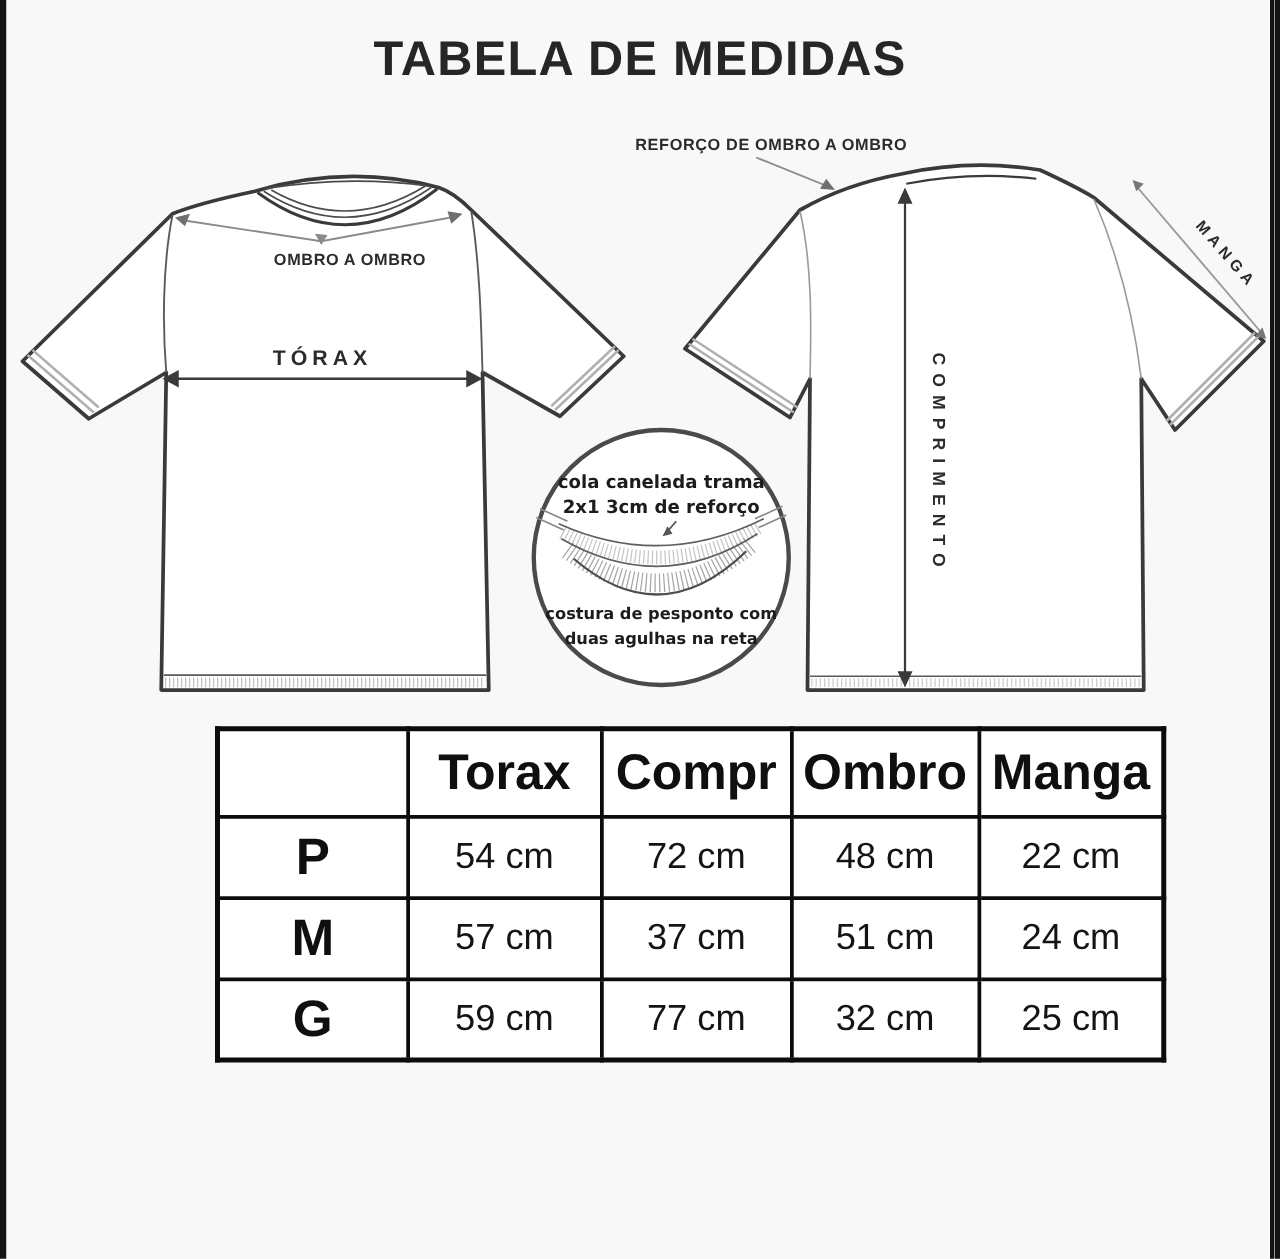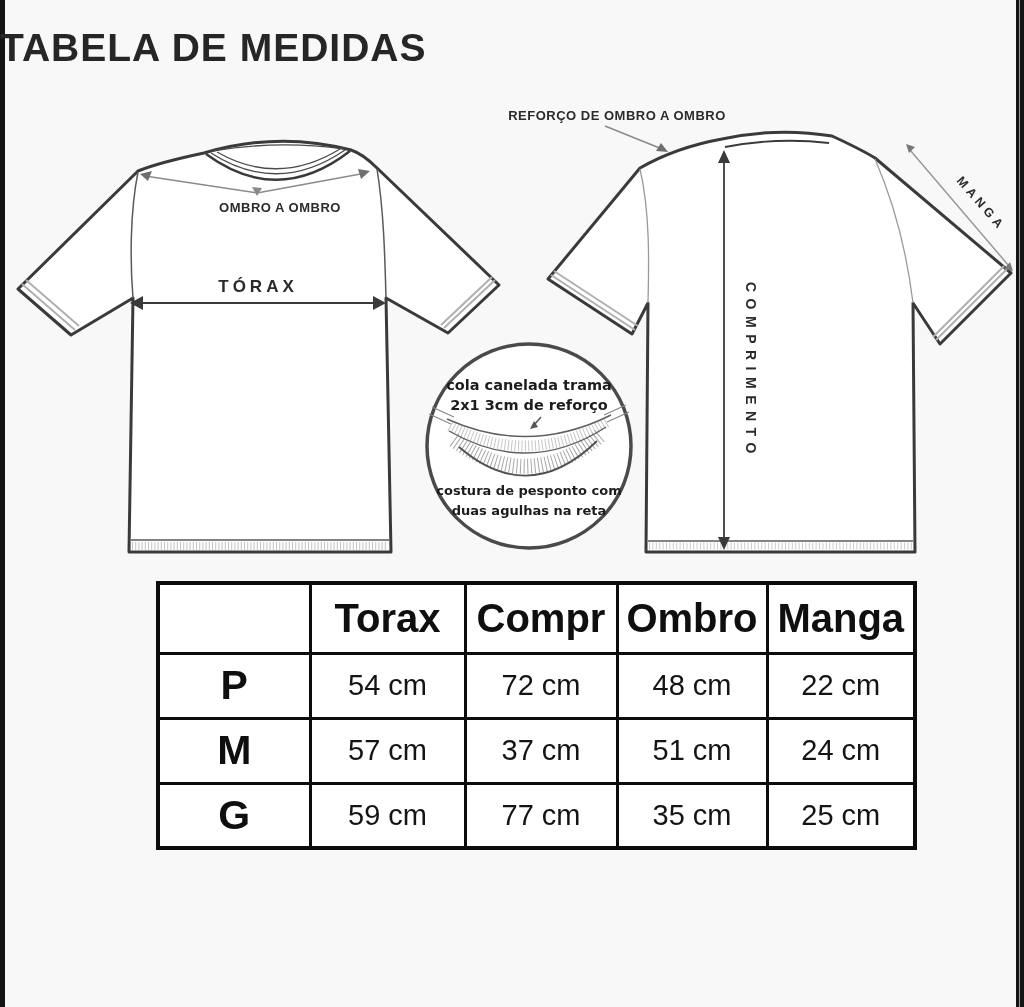--- a/index.html
+++ b/index.html
@@ -7,32 +7,32 @@
     width:1024px;height:1007px;position:relative;overflow:hidden;
     background:#f8f8f8;
     font-family:"Liberation Sans", sans-serif;
     color:#1e1e1e;
   }
   .edge-left{position:absolute;left:0;top:0;width:5px;height:1007px;background:#141414;}
   .edge-right{position:absolute;right:0;top:0;width:8px;height:1007px;
     background:linear-gradient(to right,#141414 0 3px,#979797 3px 4px,#141414 4px 100%);}
   .page-title{
     position:absolute;top:26px;left:0;width:1024px;margin:0;
-    text-align:left;font-size:39px;font-weight:bold;color:#262626;letter-spacing:1px;
+    text-align:center;font-size:39px;font-weight:bold;color:#262626;letter-spacing:1px;
   }
   svg.diagram{position:absolute;left:0;top:0;display:block;}
   svg text{font-family:"Liberation Sans", sans-serif;fill:#2b2b2b;}
   .lbl-small{font-size:13px;font-weight:bold;letter-spacing:0.5px;}
   .lbl-torax{font-size:17px;font-weight:bold;letter-spacing:4px;}
   .lbl-rot{font-size:14px;font-weight:bold;letter-spacing:6.5px;}
   .lbl-manga{font-size:12.5px;font-weight:bold;letter-spacing:4px;}
   .collar-txt-big{font-family:"DejaVu Sans", sans-serif;font-size:14.5px;font-weight:bold;fill:#1c1c1c;}
   .collar-txt-sm{font-family:"DejaVu Sans", sans-serif;font-size:13px;font-weight:bold;fill:#1c1c1c;}
   table.size-table{
-    position:absolute;left:156px;top:581px;width:757px;
+    position:absolute;left:172px;top:581px;width:757px;
     border-collapse:collapse;table-layout:fixed;background:#ffffff;
     border:4px solid #0c0c0c;
   }
   table.size-table th, table.size-table td{
     border:3px solid #0c0c0c;text-align:center;vertical-align:middle;
     overflow:hidden;white-space:nowrap;padding:0;
   }
   table.size-table thead tr{height:70px;}
   table.size-table tbody tr{height:65px;}
   th.col-head{font-size:40px;font-weight:bold;color:#0f0f0f;}
@@ -171,17 +171,17 @@
       <td class="size-cell">M</td>
       <td class="val-cell">57 cm</td>
       <td class="val-cell">37 cm</td>
       <td class="val-cell">51 cm</td>
       <td class="val-cell">24 cm</td>
     </tr>
     <tr>
       <td class="size-cell">G</td>
       <td class="val-cell">59 cm</td>
       <td class="val-cell">77 cm</td>
-      <td class="val-cell">35 cm</td>
+      <td class="val-cell">32 cm</td>
       <td class="val-cell">25 cm</td>
     </tr>
   </tbody>
 </table>
 
 </body></html>

